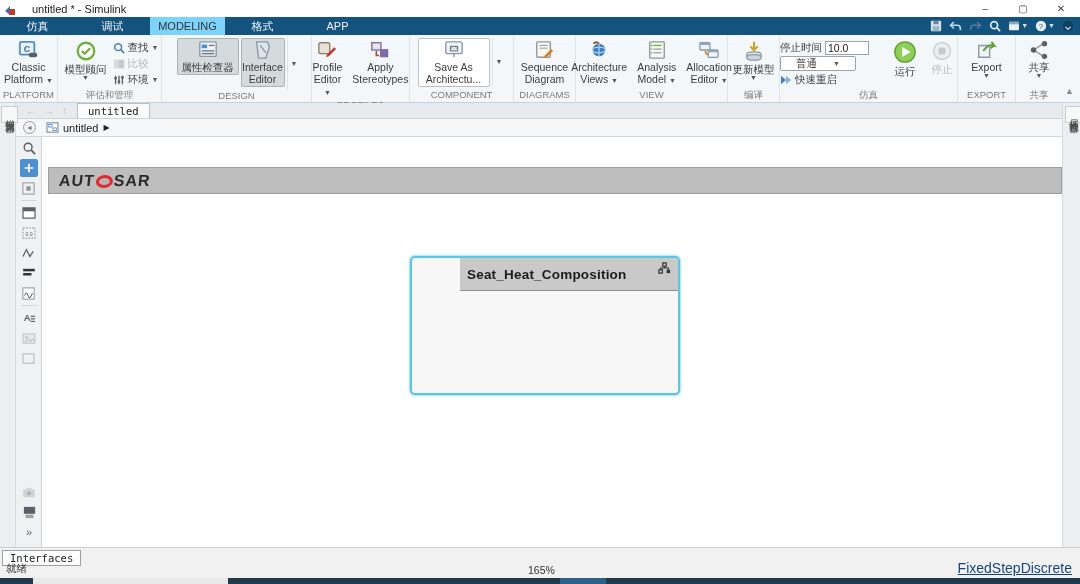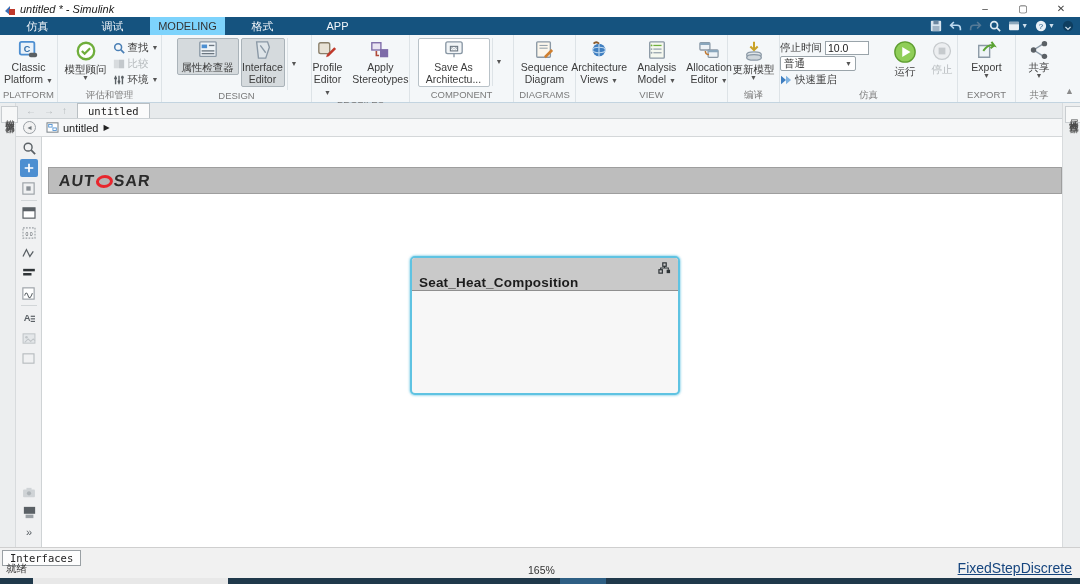--- a/index.html
+++ b/index.html
@@ -2,21 +2,21 @@
 <html><head>
 <meta charset="utf-8">
 <style>
   * { margin:0; padding:0; box-sizing:border-box; }
   html,body { width:1080px; height:584px; overflow:hidden; }
   body { font-family:"Liberation Sans", sans-serif; position:relative; background:#f0f0f0; font-size:11px; color:#3c3c3c; }
   svg { display:block; }
 
   
   #titlebar { position:absolute; left:0; top:0; width:1080px; height:17px; background:#ffffff; display:flex; align-items:center; padding-left:4px; }
-  #titlebar .title { font-size:11px; color:#222; margin-left:4px;font-style:italic; }
+  #titlebar .title { font-size:11px; color:#222; margin-left:16px; }
   #wincontrols { position:absolute; right:0; top:0; height:17px; display:flex; }
   .winbtn { width:38px; height:17px; display:flex; align-items:center; justify-content:center; font-size:10px; color:#444; cursor:default; }
 
   
   #tabrow { position:absolute; left:0; top:17px; width:1080px; height:18px; background:#15537f; display:flex; align-items:stretch; }
   .rtab { width:75px; display:flex; align-items:center; justify-content:center; color:#f2f6fa; font-size:11px; cursor:default; }
   .rtab.active { background:#7dd3fc; color:#333; font-weight:normal; }
   #quickaccess { position:absolute; right:2px; top:17px; height:18px; display:flex; align-items:center; gap:7px; padding-right:4px; }
   .qa { display:flex; align-items:center; gap:1px; }
   .qa .caret { color:#cfe0ec; font-size:7px; }
@@ -30,21 +30,21 @@
   .bigbtn .ico { margin-bottom:1px; }
   .bigbtn.pressed { background:#d5dadd; border-color:#aab3b9; }
   .bigbtn.boxed { background:#fff; border-color:#b9c2c8;align-items:center; }
   .caret { font-size:7px; color:#555; line-height:6px; }
   .minicol { display:flex; flex-direction:column; justify-content:flex-start; gap:1px; padding-top:2px; }
   .mini { display:flex; align-items:center; gap:3px; font-size:10.5px; height:15px; cursor:default; }
   .mini.disabled, .disabled { color:#b4b9bc; }
   .ovflow { width:14px; display:flex; align-items:center; justify-content:center; border-left:1px solid #dde3e7; height:52px; }
   #collapse-ribbon { position:absolute; right:6px; top:86px; color:#8a8a8a; font-size:9px; cursor:default; }
   .stoptime-input { width:44px; height:14px; border:1px solid #9aa4aa; font-size:10.5px; padding:0 2px; background:#fff; color:#222; }
-  .mode-select { width:76px; height:15px; border:1px solid #9aa4aa; border-radius:2px; background:#fff; font-size:10.5px; display:flex; align-items:center; justify-content:space-between; padding:0 3px; }
+  .mode-select { width:76px; height:15px; border:1px solid #9aa4aa; border-radius:2px; background:#fff; font-size:10.5px; display:flex; align-items:center; justify-content:space-between; padding:0 15px; }
 
   
   #doctabs { position:absolute; left:16px; top:103px; width:1064px; height:16px; background:#e7eaec; border-bottom:1px solid #cdd2d5; display:flex; align-items:stretch; }
   .navarrows { display:flex; align-items:center; gap:8px; padding:0 10px; color:#b3b8bb; font-size:10px; }
   #doc-tab-active { background:#fbfbfb; border:1px solid #b9bfc3; border-bottom:none; padding:0 10px; font-family:"DejaVu Sans Mono", monospace; font-size:10.5px; display:flex; align-items:center; color:#222; }
   #doctabs .right { margin-left:auto; display:flex; align-items:center; padding-right:6px; color:#8a9096; }
   #crumbrow { position:absolute; left:16px; top:119px; width:1064px; height:18px; background:#f6f7f8; border-bottom:1px solid #d4d7d9; display:flex; align-items:center; }
   #crumb-back { width:13px; height:13px; border-radius:50%; border:1px solid #9aa0a5; margin-left:7px; display:flex; align-items:center; justify-content:center; color:#6f767b; font-size:8px; background:#f2f2f2; }
   #crumbrow .micon { margin-left:10px; }
   #crumb-text { margin-left:4px; font-size:11px; color:#1a1a1a; }
@@ -64,21 +64,21 @@
   .psep { width:16px; height:1px; background:#d2d6d8; margin:3px auto; }
   #palette .bottom { position:absolute; bottom:4px; left:0; width:26px; }
   .pitem.blue { background:#4d8fd1; border-radius:2px; }
 
   
   #canvas { position:absolute; left:42px; top:137px; width:1020px; height:410px; background:#ffffff; overflow:hidden; }
   #banner { position:absolute; left:6px; top:30px; width:1014px; height:27px; background:#bdbdbd; border:1px solid #9e9e9e; display:flex; align-items:center; padding-left:10px; }
   #logo { display:flex; align-items:center; font-weight:bold; font-size:16px; letter-spacing:1px; color:#2b2b2b; transform:skewX(-6deg); }
   #logo .o { width:17px; height:13px; border:3.5px solid #e8262d; border-radius:50%; margin:0 1px; background:#b5b5b5; }
   #block { position:absolute; left:368px; top:119px; width:270px; height:139px; border:2px solid #5fc3e2; border-radius:5px; background:#f7f7f7; box-shadow:0 0 2px 1px rgba(95,195,226,.55); overflow:hidden; }
-  #block-header { height:33px; background:#c9c9c9; border-bottom:1px solid #8f8f8f; display:flex; align-items:flex-end; padding:0 7px; }
+  #block-header { height:33px; background:#c9c9c9; border-bottom:1px solid #8f8f8f; display:flex; align-items:center; padding:0 7px;margin-left:48px; }
   #block-title { font-size:13.5px; font-weight:bold; color:#1c1c1c; letter-spacing:.2px; }
   #block-type-icon { margin-left:auto; align-self:flex-start; margin-top:4px; }
 
   
   #statusbar { position:absolute; left:0; top:547px; width:1080px; height:31px; background:#f1f1f1; border-top:1px solid #cfcfcf; }
   #interfaces-tab { position:absolute; left:2px; top:2px; background:#fdfdfd; border:1px solid #9aa0a4; font-family:"DejaVu Sans Mono", monospace; font-size:10.5px; padding:1px 7px; color:#222; }
   #status-ready { position:absolute; left:6px; bottom:2px; font-size:10.5px; color:#333; }
   #status-zoom { position:absolute; left:528px; bottom:2px; font-size:10.5px; color:#333; }
   #status-solver { position:absolute; right:8px; bottom:2px; font-size:14px; color:#16457e;text-decoration:underline; }
 

